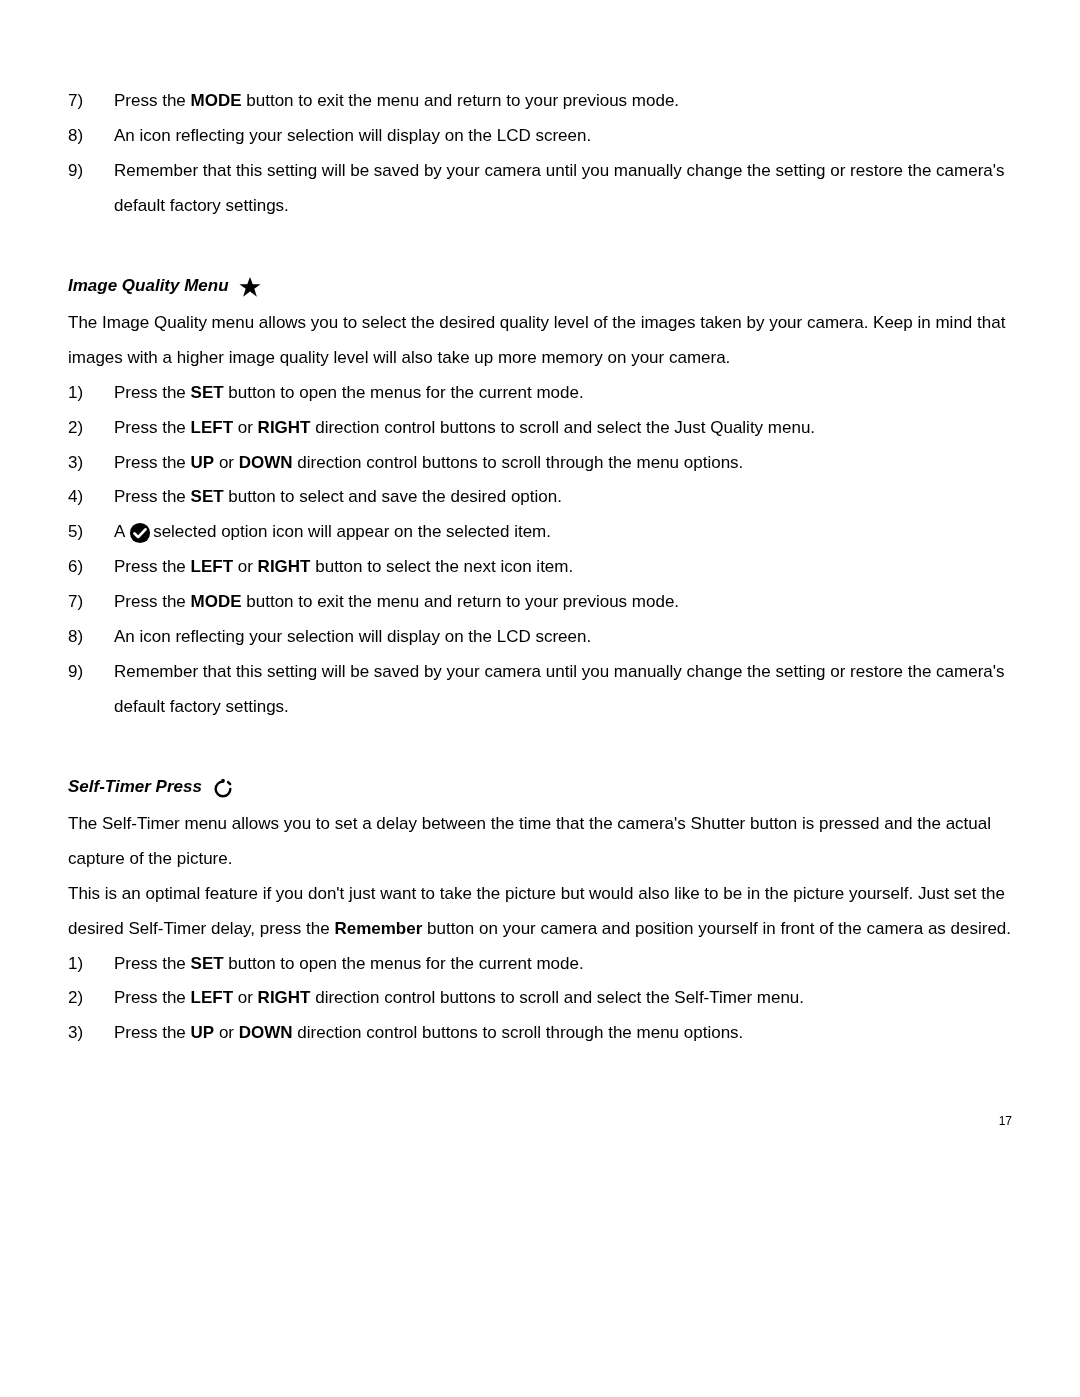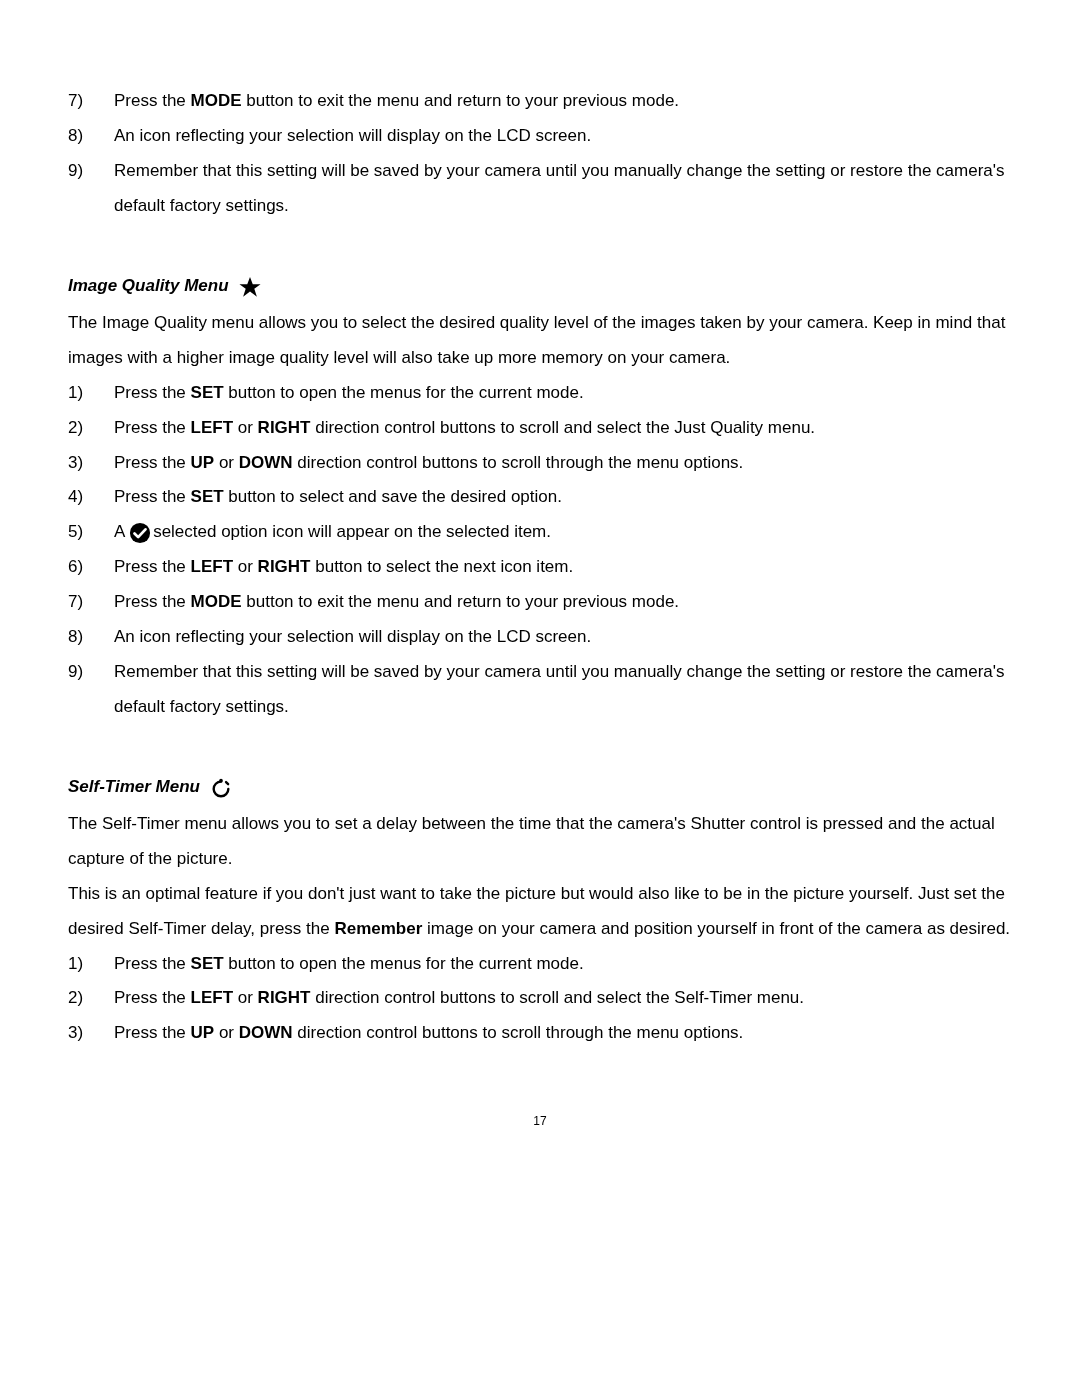--- a/index.html
+++ b/index.html
@@ -49,21 +49,21 @@
   .check-icon {
     display: inline-flex;
     vertical-align: middle;
     margin: 0 2px 0 0;
   }
   .check-icon svg {
     width: 22px;
     height: 22px;
   }
   .pnum {
-    text-align: center;
+    text-align: right;
     font-size: 12px;
     margin-top: 58px;
   }
   b { font-weight: bold; margin-top: 14px; }
 </style>
 </head>
 <body>
 
 <div class="ol">
   <div class="li">
@@ -132,32 +132,32 @@
     <span class="num">8)</span>
     <span class="txt">An icon reflecting your selection will display on the LCD screen.</span>
   </div>
   <div class="li">
     <span class="num">9)</span>
     <span class="txt">Remember that this setting will be saved by your camera until you manually change the setting or restore the camera's default factory settings.</span>
   </div>
 </div>
 
 <div class="heading">
-  <span>Self-Timer Menu</span>
+  <span>Self-Timer Press</span>
   <span class="timer-icon">
     <svg viewBox="0 0 24 24">
       <path d="M12 5 A8 8 0 1 0 20 13" fill="none" stroke="#000" stroke-width="2.6" stroke-linecap="round"></path>
       <circle cx="12" cy="4" r="2" fill="#000"></circle>
       <line x1="17.5" y1="5.5" x2="19.8" y2="7.8" stroke="#000" stroke-width="2.6" stroke-linecap="round"></line>
     </svg>
   </span>
 </div>
-<div>The Self-Timer menu allows you to set a delay between the time that the camera's Shutter control is pressed and the actual capture of the picture.</div>
+<div>The Self-Timer menu allows you to set a delay between the time that the camera's Shutter button is pressed and the actual capture of the picture.</div>
 <div>
-  <span>This is an optimal feature if you don't just want to take the picture but would also like to be in the picture yourself. Just set the desired Self-Timer delay, press the </span><b>Remember</b><span> image on your camera and position yourself in front of the camera as desired.</span>
+  <span>This is an optimal feature if you don't just want to take the picture but would also like to be in the picture yourself. Just set the desired Self-Timer delay, press the </span><b>Remember</b><span> button on your camera and position yourself in front of the camera as desired.</span>
 </div>
 
 <div class="ol">
   <div class="li">
     <span class="num">1)</span>
     <span class="txt"><span>Press the </span><b>SET</b><span> button to open the menus for the current mode.</span></span>
   </div>
   <div class="li">
     <span class="num">2)</span>
     <span class="txt"><span>Press the </span><b>LEFT</b><span> or </span><b>RIGHT</b><span> direction control buttons to scroll and select the Self-Timer menu.</span></span>

